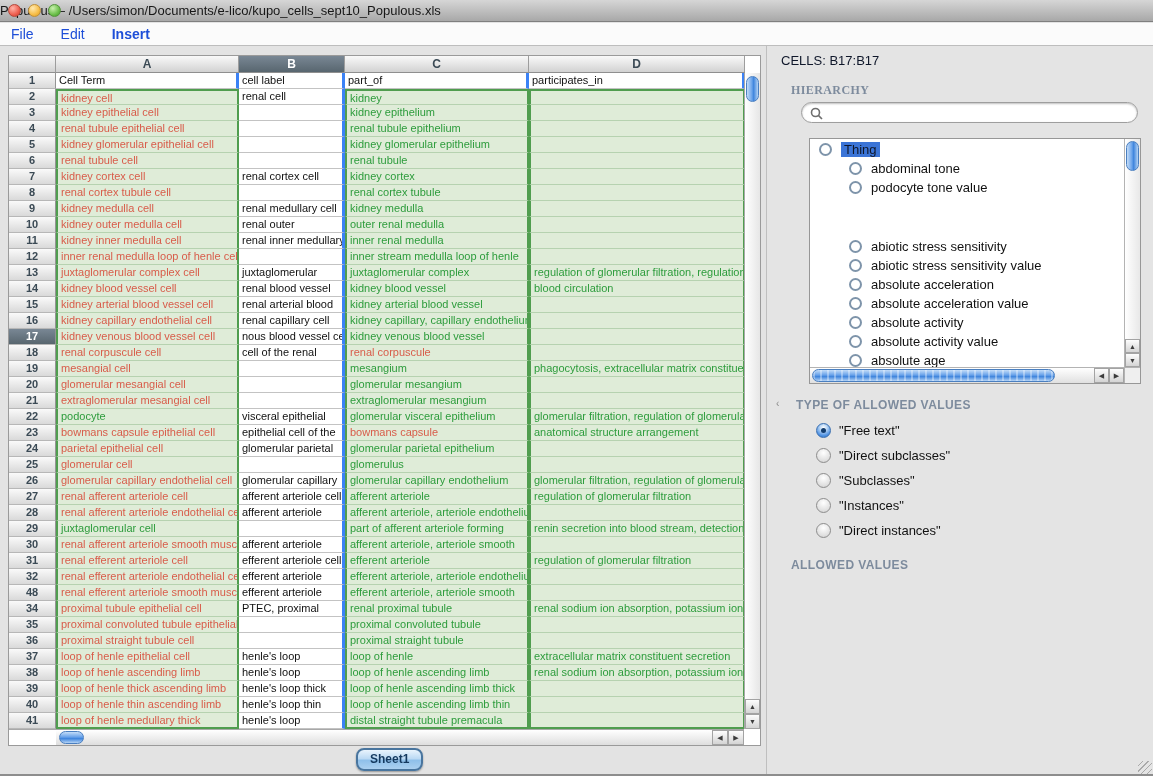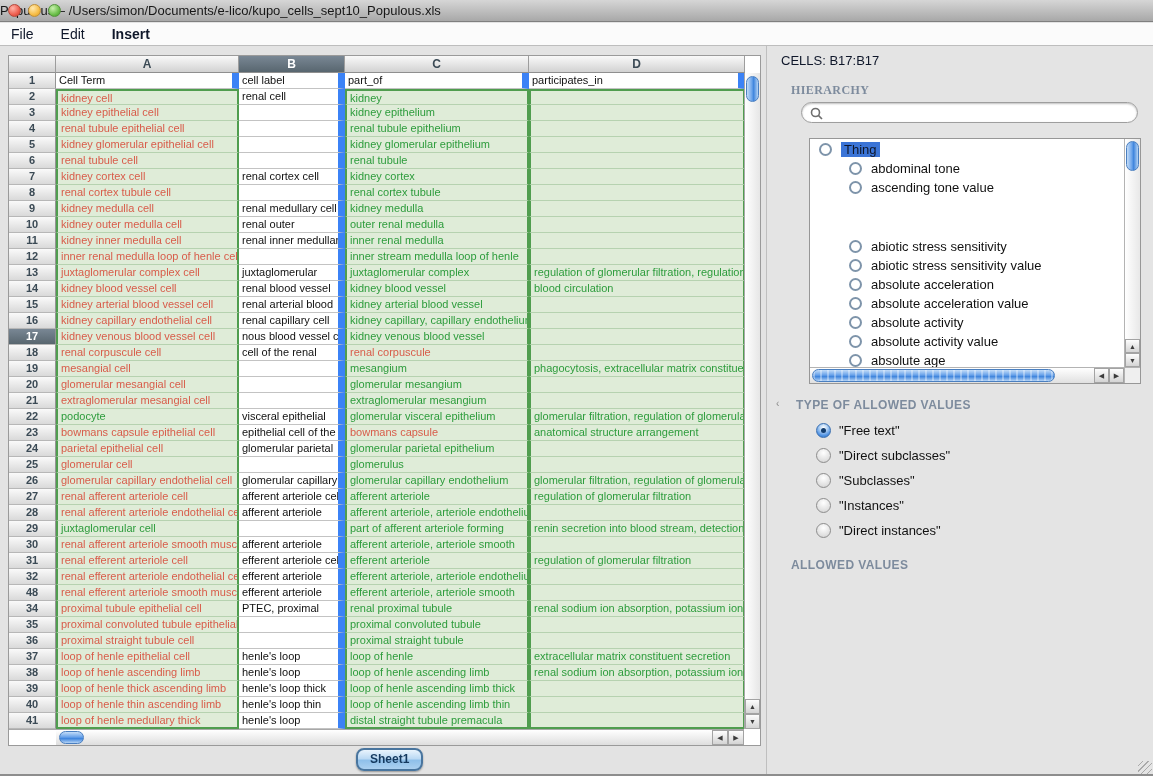--- a/index.html
+++ b/index.html
@@ -12,36 +12,36 @@
   .titlebar .title { display:block; text-align:left; line-height:21px; font-size:13px; color:#171717;border-radius:7px; }
   .lights { position:absolute; left:8px; top:4px; display:flex; gap:7px; }
   .light { width:13px; height:13px; border-radius:50%; }
   .light.red    { background:radial-gradient(circle at 35% 30%, #ffb3a8, #ee5f50 60%, #c63b2c); border:1px solid #b5473a;}
   .light.yellow { background:radial-gradient(circle at 35% 30%, #ffe9b0, #f6bd47 60%, #d99b25); border:1px solid #c29038;}
   .light.green  { background:radial-gradient(circle at 35% 30%, #c9f0ae, #6cc04b 60%, #3f9427); border:1px solid #53933c;}
 
   
   .menubar { position:absolute; left:0; top:23px; right:0; height:23px; background:#fbfbfb;
     border-bottom:1px solid #bdbdbd; display:flex; align-items:center; gap:27px; padding-left:11px;
-    font-size:14px; color:#0f172a; }
+    font-size:14px; color:#1d4ed8; }
   .menubar .menu-item.bold { font-weight:bold; }
 
   
   .sheet-wrap { position:absolute; left:8px; top:55px; width:753px; height:691px;
     background:#fff; border:1px solid #9a9a9a; }
   .grid { position:absolute; left:0; top:0; width:736px; display:grid;
     grid-template-columns:47px 183px 106px 184px 216px;
     grid-template-rows:17px repeat(41,16px); background:#fff; }
   .ch { background:linear-gradient(#f9f9f9,#d2d2d2); border-right:1px solid #9d9d9d; border-bottom:1px solid #8f8f8f;
     font-size:12px; font-weight:bold; color:#3b4a55; text-align:center; line-height:16px; }
   .ch.sel, .rh.sel { background:linear-gradient(#798794,#58666f); color:#fff; }
   .rh { background:linear-gradient(#fafafa,#d9d9d9); border-right:1px solid #949494; border-bottom:1px solid #b7b7b7;
     font-size:11px; font-weight:bold; color:#3b4a55; text-align:center; line-height:15px; }
   .c { font-size:11px; line-height:14px; padding:0 3px; white-space:nowrap; overflow:hidden; }
-  .c.white { background:#fff; border-right:7px solid #3b82f6; border-bottom:1px solid #c3c3c3; }
+  .c.white { background:#fff; border-right:3px solid #3b82f6; border-bottom:1px solid #c3c3c3; }
   .c.green { background:#dfecd8; border-left:2px solid #509d4f; border-right:2px solid #509d4f;
     border-bottom:1px solid #b6d2b0; }
   .c.green.first-data { border-top:2px solid #509d4f; }
   .c.green.last-data  { border-bottom:2px solid #509d4f; }
   .t-red   { color:#d85c4a; }
   .t-green { color:#2d9c3c; }
   .t-black { color:#111; }
 
   
   .vscroll { position:absolute; top:17px; right:0; bottom:16px; width:16px;
@@ -367,21 +367,21 @@
         <li style="padding-left: 9px;">
           <span class="class-dot"></span>
           <span class="lbl sel">Thing</span>
         </li>
         <li style="padding-left: 39px;">
           <span class="class-dot"></span>
           <span class="lbl">abdominal tone</span>
         </li>
         <li style="padding-left: 39px;">
           <span class="class-dot"></span>
-          <span class="lbl">ascending tone value</span>
+          <span class="lbl">podocyte tone value</span>
         </li>
         <li style="padding-left: 39px; margin-top: 40px;">
           <span class="class-dot"></span>
           <span class="lbl">abiotic stress sensitivity</span>
         </li>
         <li style="padding-left: 39px;">
           <span class="class-dot"></span>
           <span class="lbl">abiotic stress sensitivity value</span>
         </li>
         <li style="padding-left: 39px;">

